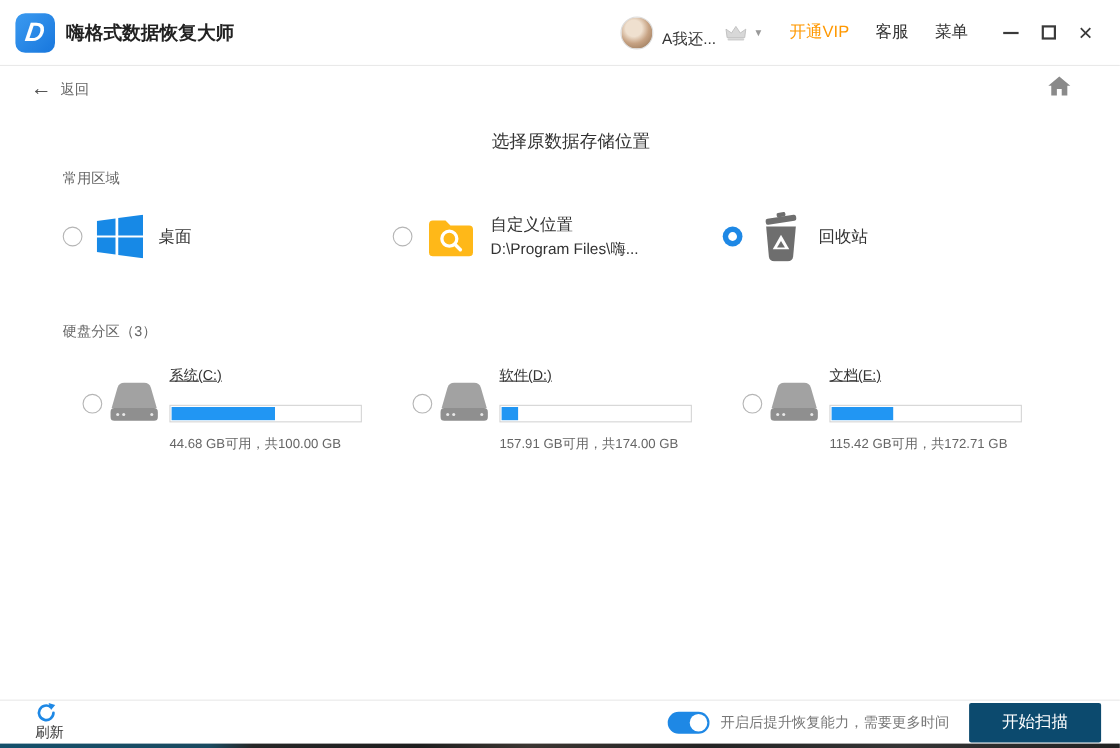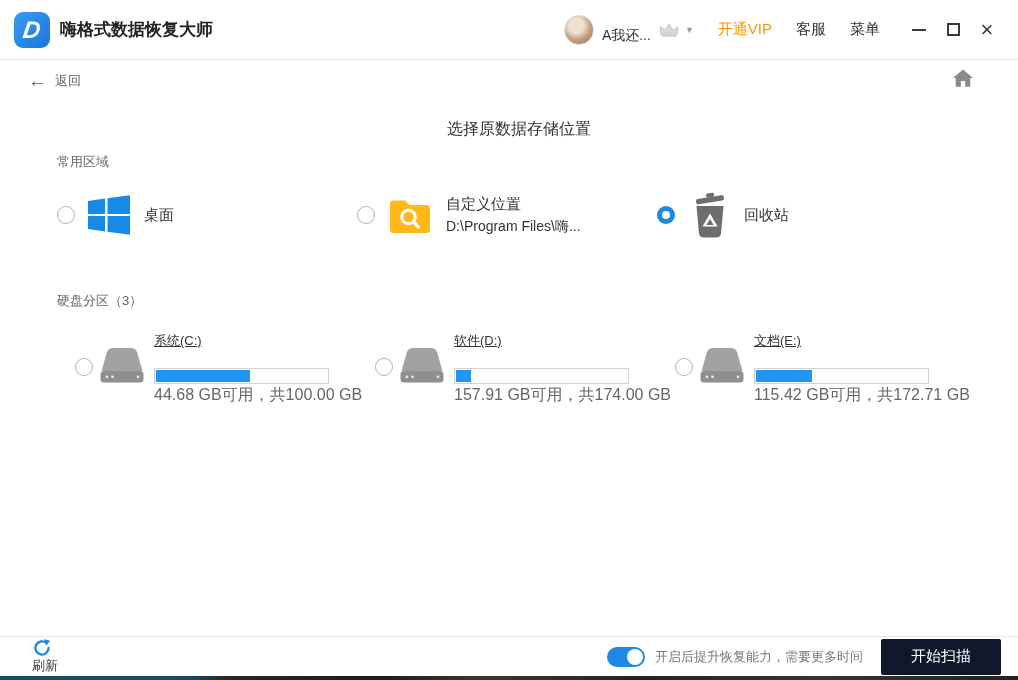--- a/index.html
+++ b/index.html
@@ -73,42 +73,42 @@
   }
   
   .disks-row { position:absolute; top:332px; left:75px; display:flex; }
   .disk { width:300px; display:flex; cursor:pointer; }
   .disk .radio { margin-top:26px; }
   .disk .hdd { margin-left:5px; margin-top:14px; flex:none; }
   .disk-col { margin-left:8px; }
   .disk-name { font-size:13px; color:#333; margin-bottom:18px;text-decoration:underline; }
   .bar { width:175px; height:16px; border:1px solid #d4d4d4; background:#fff; padding:1px; }
   .bar-fill { height:100%; background:#2196F3; }
-  .disk-info { margin-top:1px; font-size:16px; color:#666; }
+  .disk-info { margin-top:11px; font-size:12px; color:#666; }
   
   .footer {
     position:absolute; left:0; right:0; bottom:4px; height:40px;
     border-top:1px solid #e8e8e8; background:#fff;
     display:flex; align-items:center; padding:0 17px 0 25px;
   }
   .refresh-btn { display:flex; align-items:center; cursor:pointer;flex-direction:column; }
   .refresh-label { margin-left:7px; font-size:13px; color:#333; }
   .footer-right { margin-left:auto; display:flex; align-items:center; }
   .toggle {
     width:38px; height:20px; border-radius:10px; background:#1E88E5;
     position:relative; cursor:pointer; flex:none;
   }
   .toggle::after {
     content:""; position:absolute; right:2px; top:2px;
     width:16px; height:16px; border-radius:50%; background:#fff;
   }
   .toggle-hint { margin-left:10px; font-size:13px; color:#777; }
   .scan-btn {
     margin-left:18px; width:120px; height:36px; border:none; border-radius:2px;
-    background:#0f172a; color:#fff; font-size:15px; cursor:pointer;
+    background:#0c4a6e; color:#fff; font-size:15px; cursor:pointer;
     font-family:inherit;
   }
   
   .taskbar-sliver {
     position:absolute; left:0; right:0; bottom:0; height:4px;
     background:linear-gradient(90deg,#14506b 0,#1a4a60 190px,#262626 230px,
       #1d1d1d 380px,#3b3531 480px,#232323 640px,#343434 820px,#222 1018px);
   }
 </style>
 </head>

